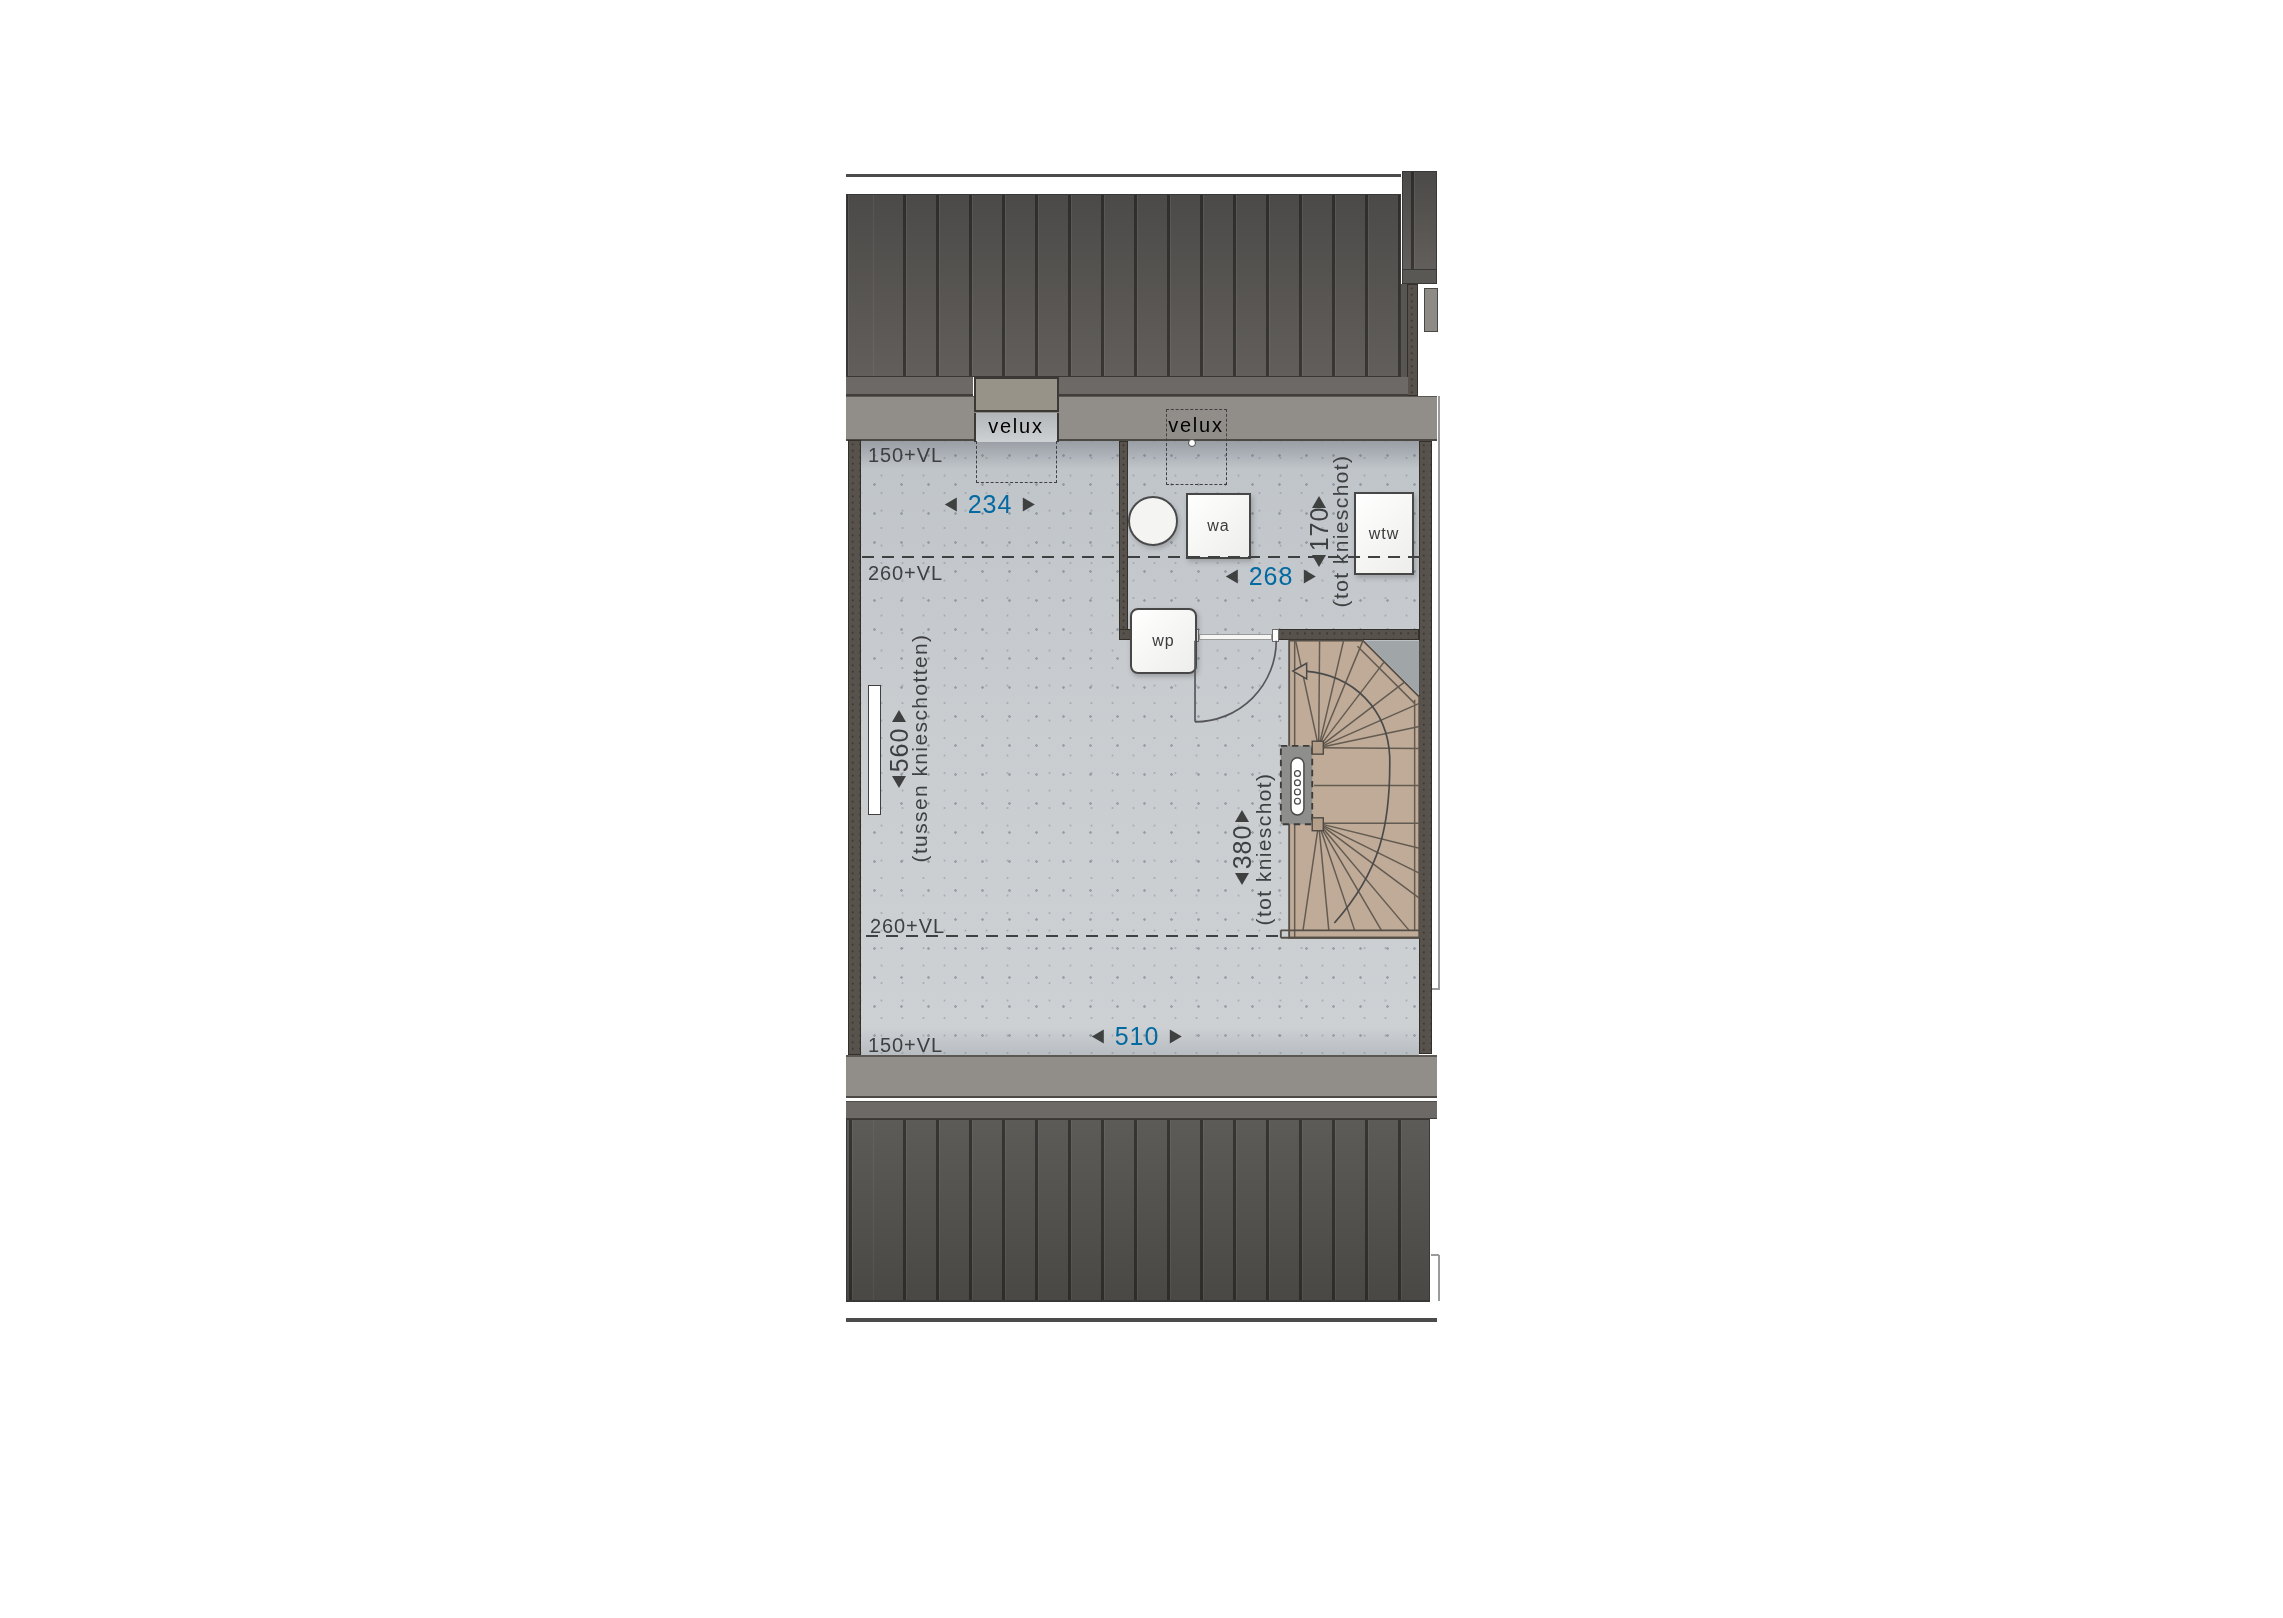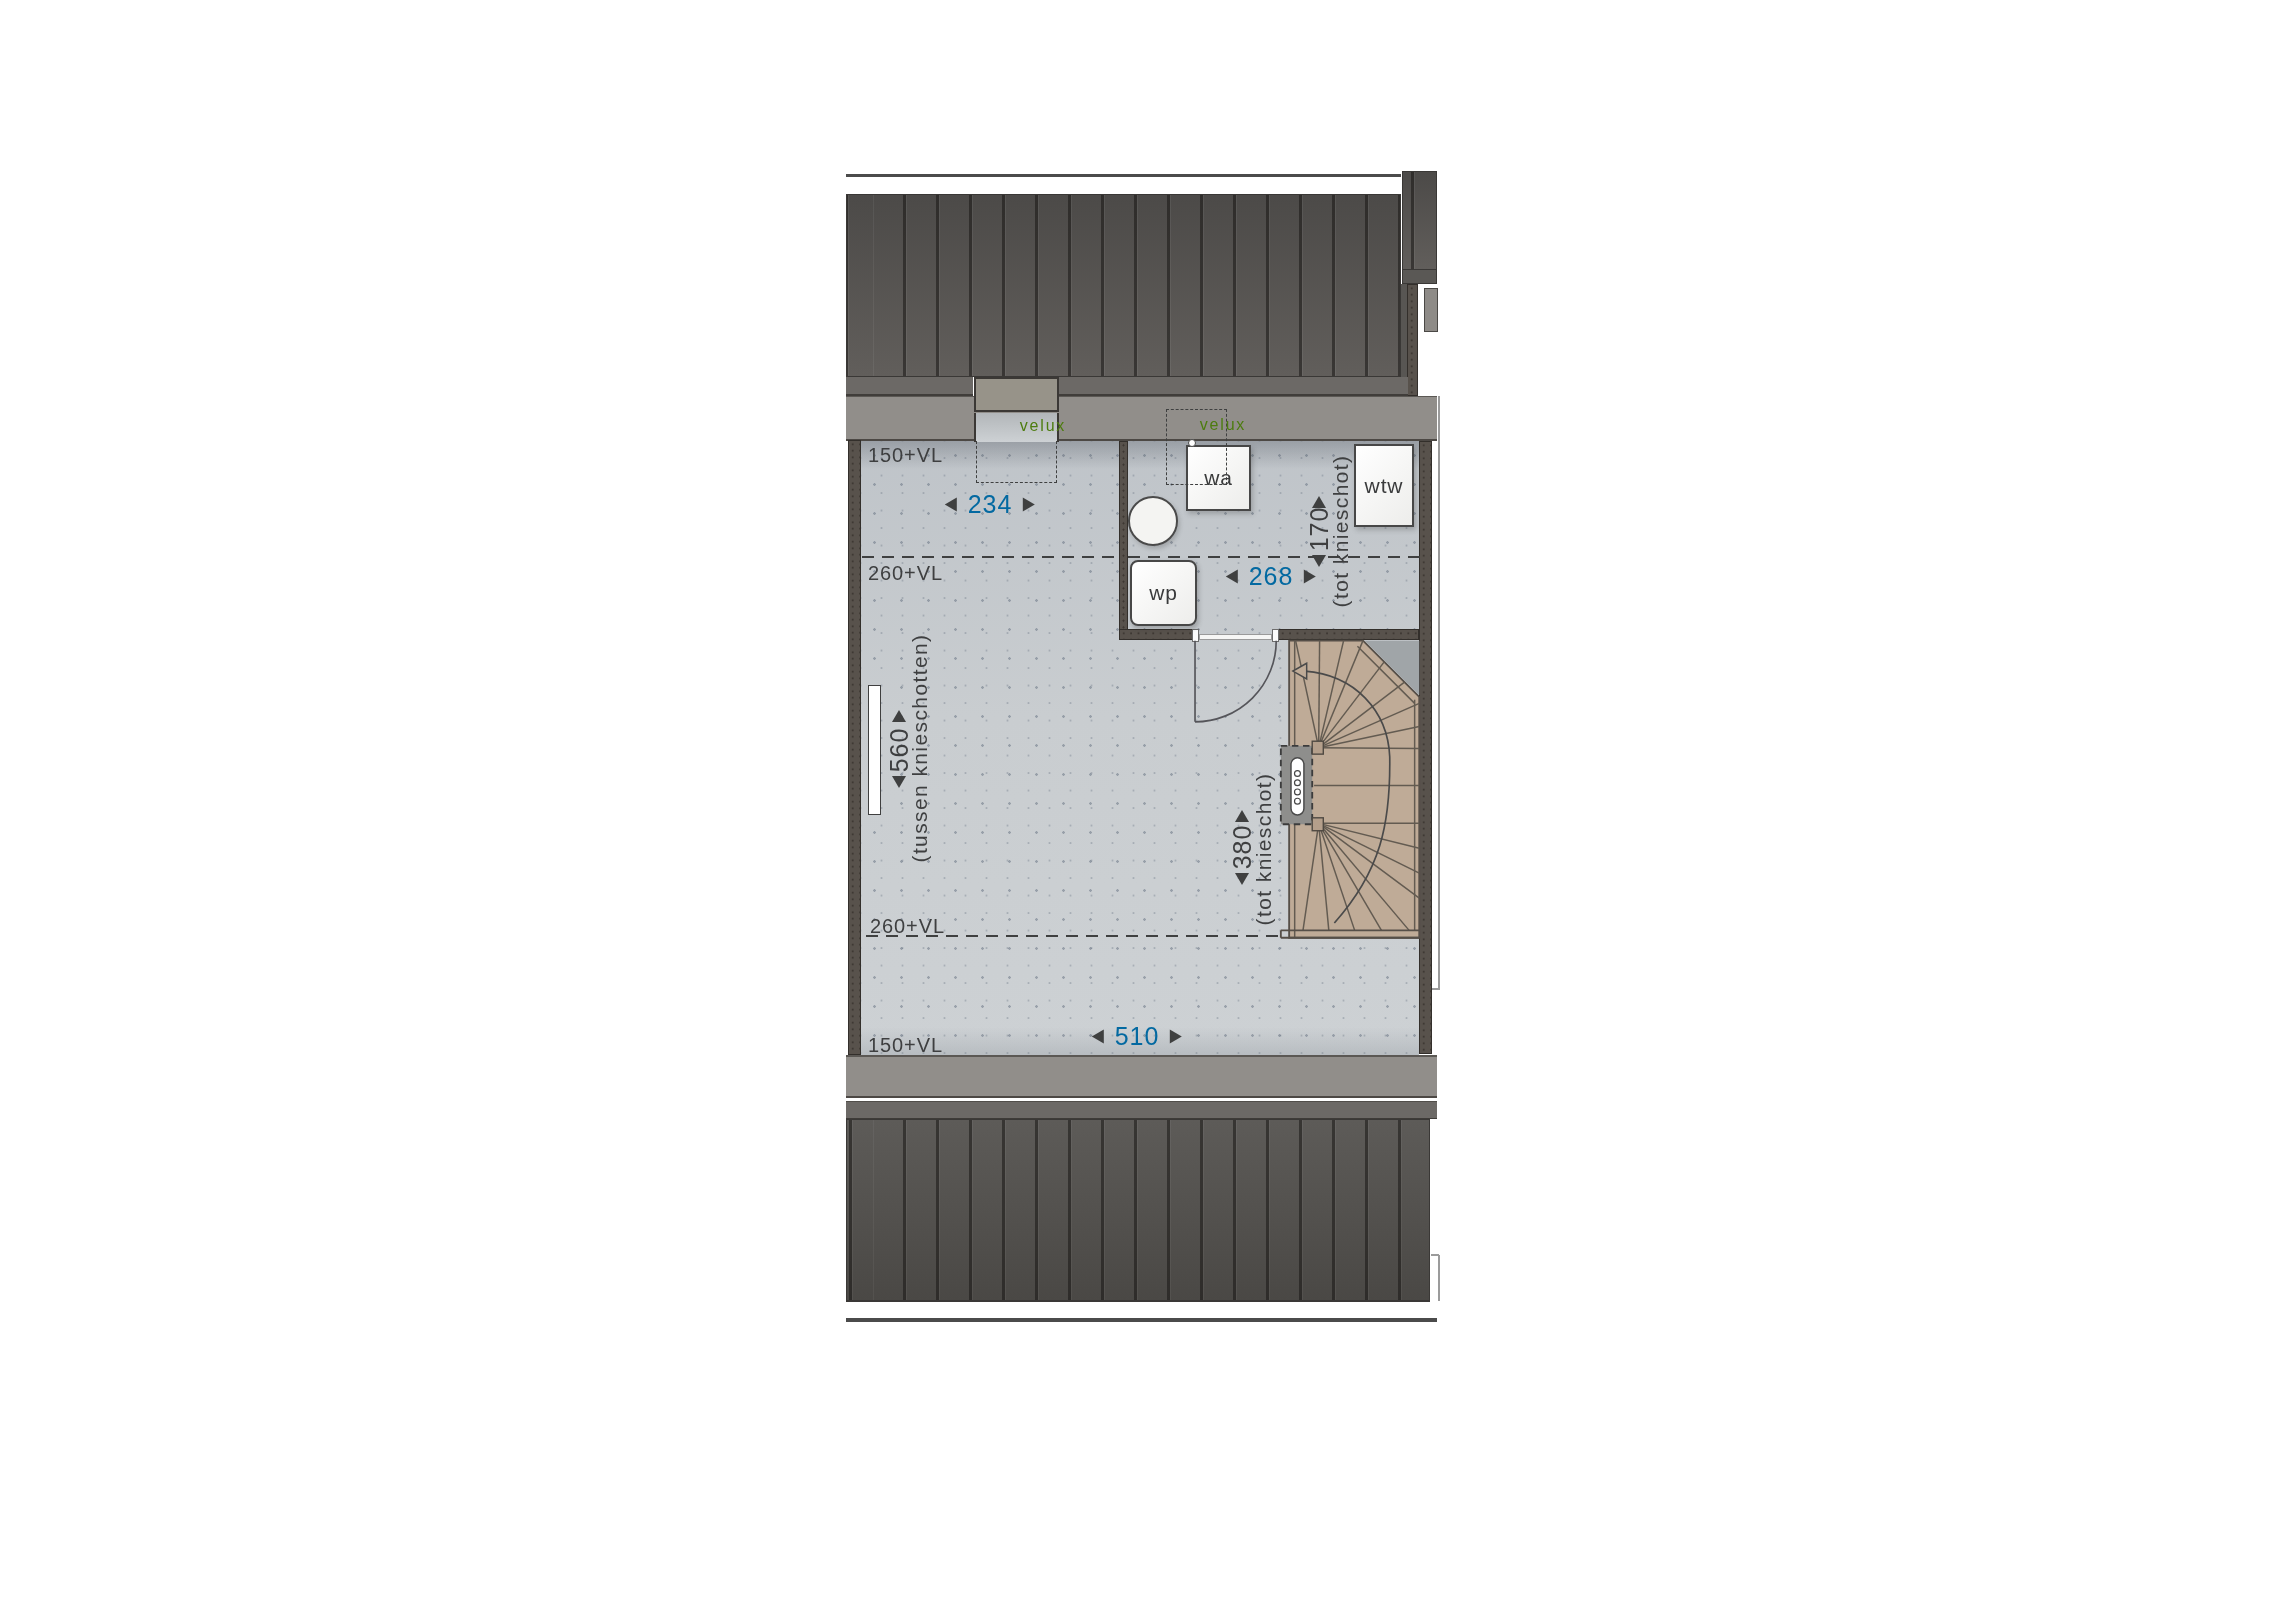--- a/index.html
+++ b/index.html
@@ -23,25 +23,25 @@
         background-image:
           radial-gradient(rgba(100,112,128,0.50) 1px, rgba(0,0,0,0) 1.5px),
           radial-gradient(rgba(100,112,128,0.35) 0.9px, rgba(0,0,0,0) 1.3px),
           linear-gradient(180deg,#bfc4c9 0%,#c9cdd0 45%,#cdd1d4 100%);
         background-size:27px 29px,21px 17.5px,100% 100%;background-position:0 0,10px 8.3px,0 0;}
   .shade-top{background:linear-gradient(180deg,rgba(66,72,82,0.30),rgba(66,72,82,0) 100%);}
   .shade-bot{background:linear-gradient(0deg,rgba(120,128,136,0.25),rgba(120,128,136,0) 100%);}
   .whitebox{background:linear-gradient(135deg,#ffffff 0%,#ededeb 100%);border:2.8px solid #474747;
         box-sizing:border-box;box-shadow:1.8px 2.8px 4.6px rgba(50,50,50,0.25);
         display:flex;align-items:center;justify-content:center;
-        font-size:21px;letter-spacing:0.9px;color:#3a3b3c;}
+        font-size:16px;letter-spacing:0.9px;color:#3a3b3c;margin-top:48px;}
   .dashed-rect{border:1.8px dashed #3f4040;box-sizing:border-box;background:transparent;}
   .dashline{height:1.8px;background:repeating-linear-gradient(90deg,#3f4040 0 12px, rgba(0,0,0,0) 12px 20px);}
   .lvl{font-size:20px;letter-spacing:0.9px;color:#3e3f40;white-space:nowrap;}
-  .velux-lbl{font-size:16px;letter-spacing:1.8px;color:#4d7c0f;transform:translate(-50%,-50%);white-space:nowrap;margin-left:27px;}
+  .velux-lbl{font-size:20px;letter-spacing:1.8px;color:#000000;transform:translate(-50%,-50%);white-space:nowrap;}
   .dim{display:flex;align-items:center;gap:11px;transform:translate(-50%,-50%);}
   .dim-val{font-size:25px;letter-spacing:0.9px;color:#0369a1;}
   .tri-l{width:0;height:0;border-top:7.4px solid transparent;border-bottom:7.4px solid transparent;border-right:12px solid #3f4040;}
   .tri-r{width:0;height:0;border-top:7.4px solid transparent;border-bottom:7.4px solid transparent;border-left:12px solid #3f4040;}
   .tri-u{width:0;height:0;border-left:7.4px solid transparent;border-right:7.4px solid transparent;border-bottom:12px solid #3f4040;transform:translate(-50%,-50%);}
   .tri-d{width:0;height:0;border-left:7.4px solid transparent;border-right:7.4px solid transparent;border-top:12px solid #3f4040;transform:translate(-50%,-50%);}
   .vval{font-size:25px;letter-spacing:0.9px;color:#3e3f40;white-space:nowrap;
         transform:translate(-50%,-50%) rotate(-90deg);}
   .vnote{font-size:21px;letter-spacing:1.4px;color:#3e3f40;white-space:nowrap;
         transform:translate(-50%,-50%) rotate(-90deg);}

